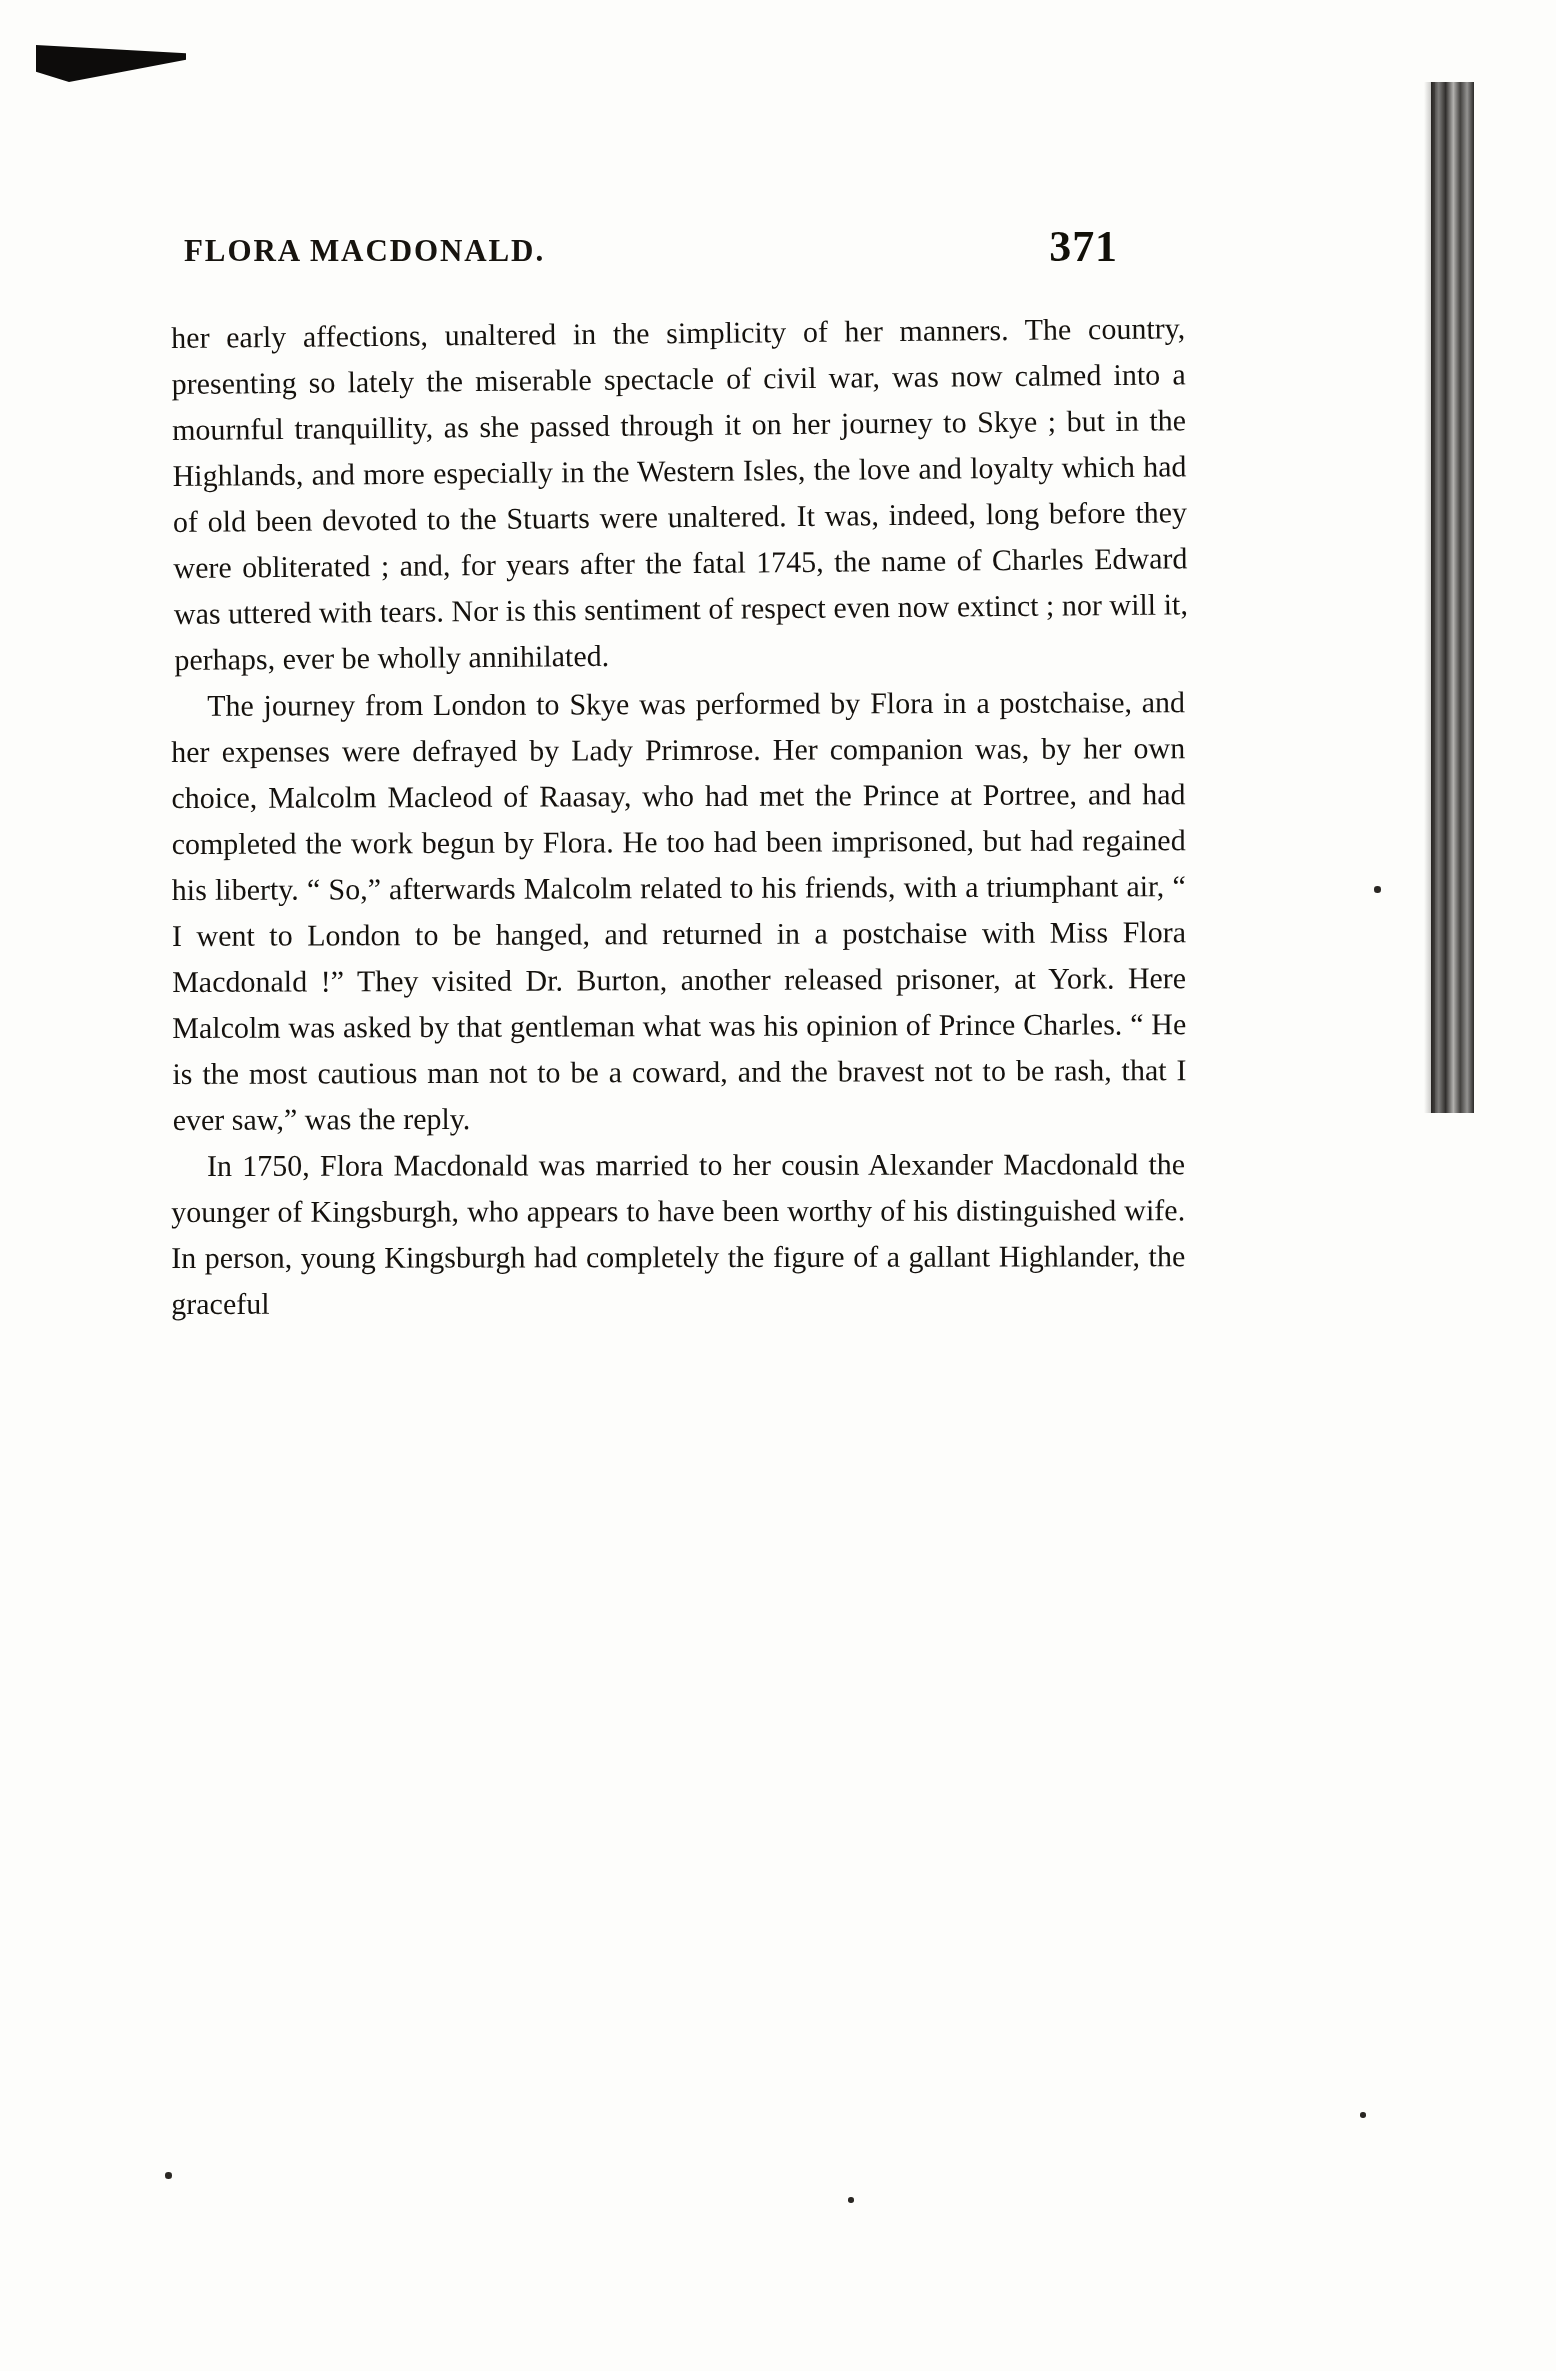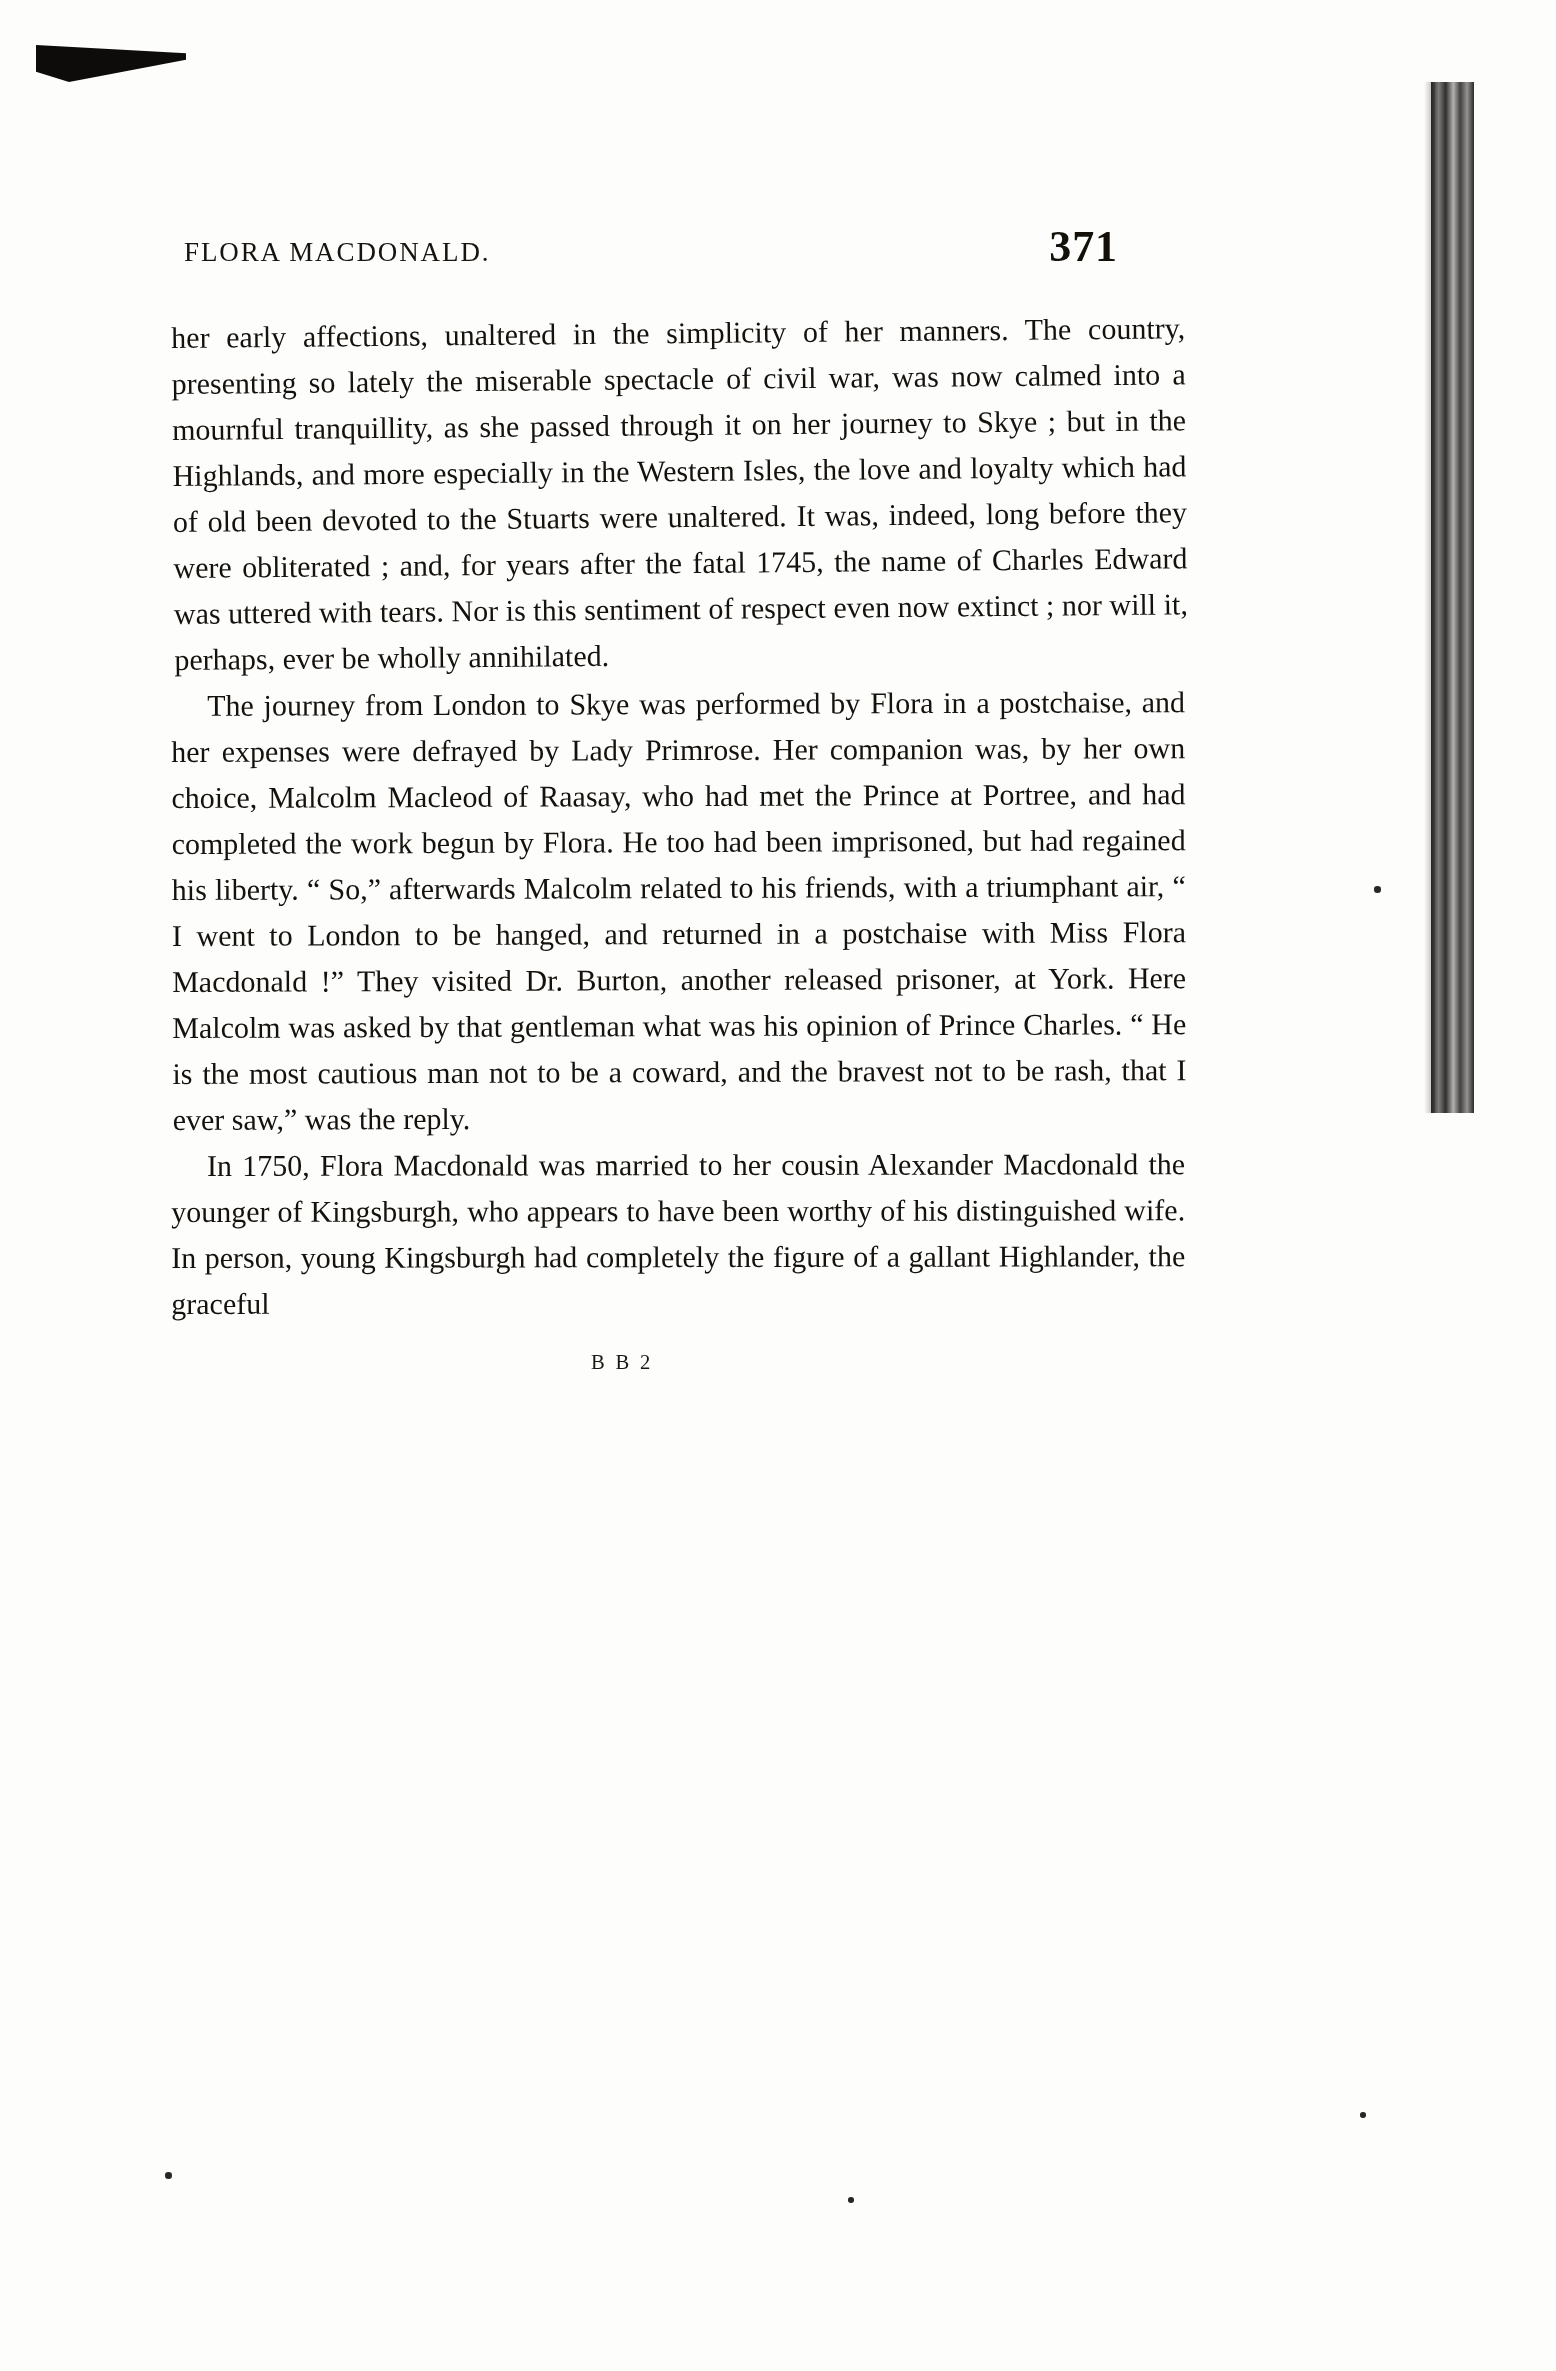--- a/index.html
+++ b/index.html
@@ -72,25 +72,26 @@
 
   .header-row {
     display: flex;
     align-items: baseline;
     justify-content: space-between;
     margin-bottom: 43px;
     padding-left: 13px;
   }
   .running-head {
     font-family: "Liberation Serif", serif;
-    font-size: 27px;
+    font-size: 31px;
     letter-spacing: 1.9px;
     font-variant: small-caps;
     text-transform: uppercase;
     color: #17140f;
+    font-weight: bold;
   }
   .folio {
     font-family: "Liberation Serif", serif;
     font-size: 44px;
     font-weight: 700;
     letter-spacing: 0.9px;
     color: #121008;
     padding-right: 67px;
   }
 
@@ -140,17 +141,16 @@
       <div class="running-head">FLORA MACDONALD.</div>
       <div class="folio">371</div>
     </div>
 
     <div class="body-text">
       <p class="tilt-1">her early affections, unaltered in the simplicity of her manners. The country, presenting so lately the miserable spectacle of civil war, was now calmed into a mournful tranquillity, as she passed through it on her journey to Skye ; but in the Highlands, and more especially in the Western Isles, the love and loyalty which had of old been devoted to the Stuarts were unaltered. It was, indeed, long before they were obliterated ; and, for years after the fatal 1745, the name of Charles Edward was uttered with tears. Nor is this sentiment of respect even now extinct ; nor will it, perhaps, ever be wholly annihilated.</p>
       <p class="indent tilt-2">The journey from London to Skye was performed by Flora in a postchaise, and her expenses were defrayed by Lady Primrose. Her companion was, by her own choice, Malcolm Macleod of Raasay, who had met the Prince at Portree, and had completed the work begun by Flora. He too had been imprisoned, but had regained his liberty. “ So,” afterwards Malcolm related to his friends, with a triumphant air, “ I went to London to be hanged, and returned in a postchaise with Miss Flora Macdonald !” They visited Dr. Burton, another released prisoner, at York. Here Malcolm was asked by that gentleman what was his opinion of Prince Charles. “ He is the most cautious man not to be a coward, and the bravest not to be rash, that I ever saw,” was the reply.</p>
       <p class="indent tilt-3">In 1750, Flora Macdonald was married to her cousin Alexander Macdonald the younger of Kingsburgh, who appears to have been worthy of his distinguished wife. In person, young Kingsburgh had completely the figure of a gallant Highlander, the graceful</p>
     </div>
 
-    <div class="signature">B B 2</div>
 
   </div>
 </div>
 
 
 </body></html>

